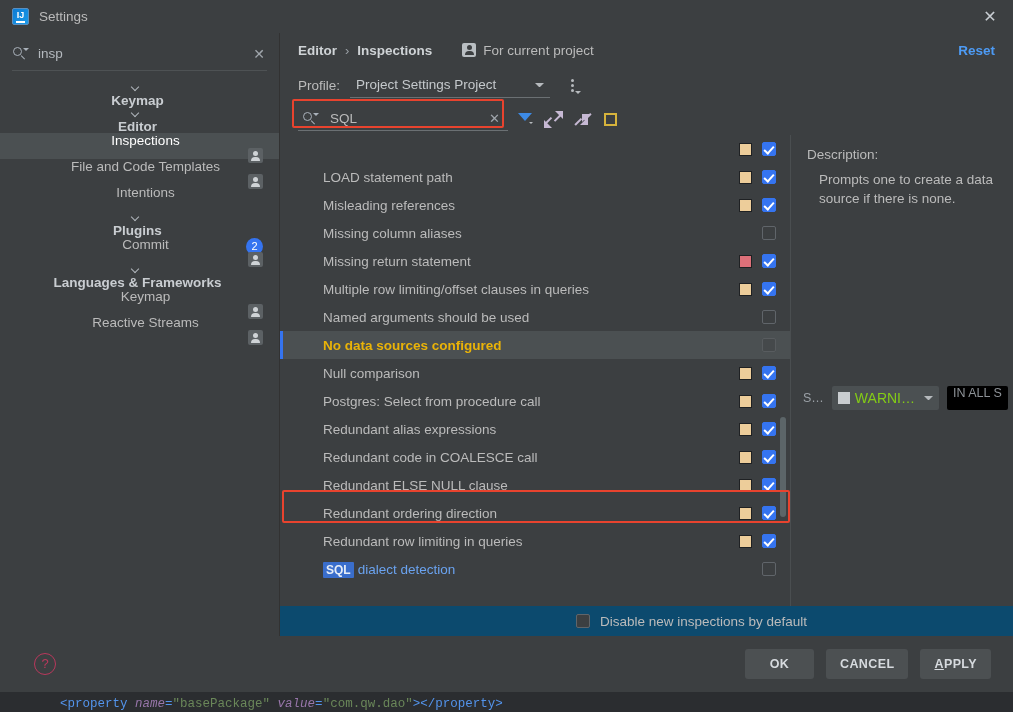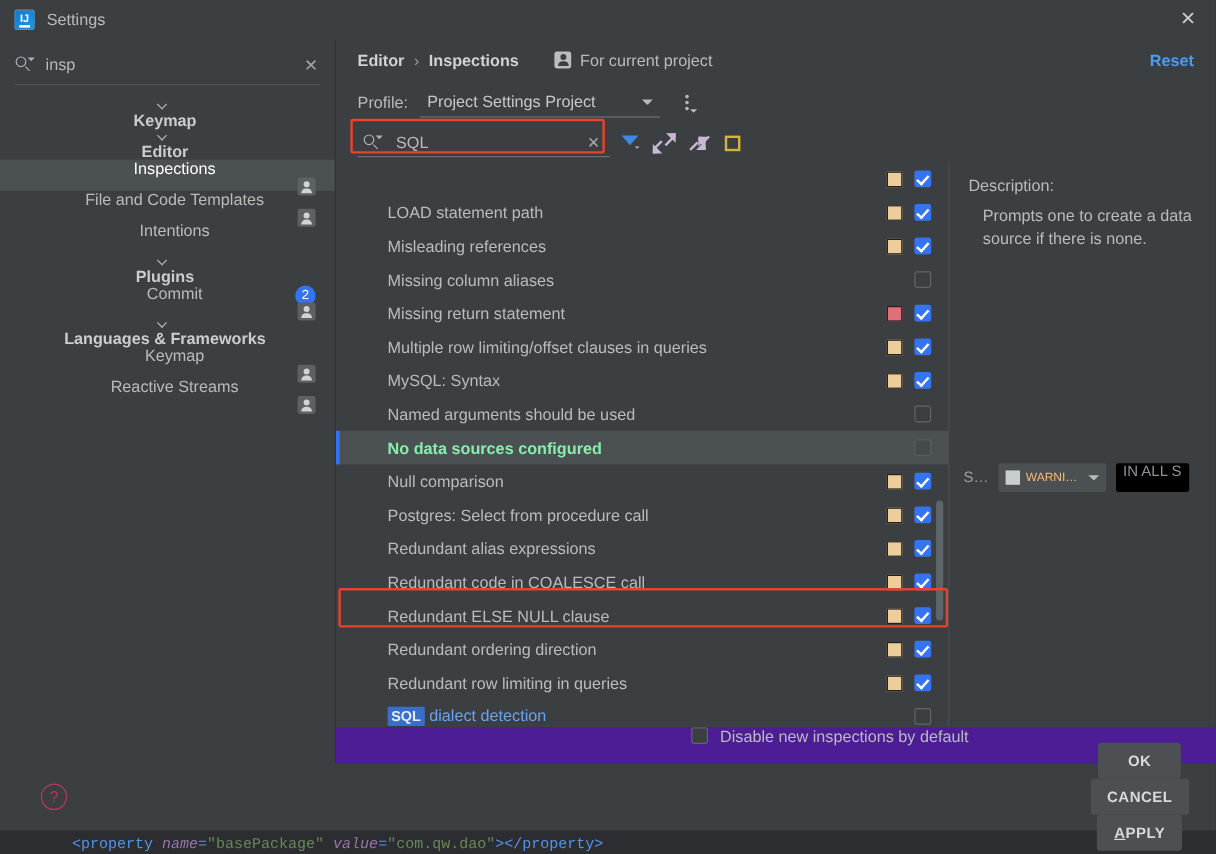--- a/index.html
+++ b/index.html
@@ -231,21 +231,21 @@
   #list-col {
     width: 510px; flex: 0 0 510px; position: relative;
     background: #3c3f41; overflow: hidden;
   }
   #list-inner { position: absolute; inset: 0; }
   .insp-row {
     height: 28px; display: flex; align-items: center;
     padding-left: 43px; padding-right: 14px; position: relative; cursor: pointer;
   }
   .insp-row.selected { background: #4b5052; }
-  .insp-row.selected .insp-name { color: #86efac; font-weight: bold; }
+  .insp-row.selected .insp-name { color: #eab308; font-weight: bold; }
   .insp-name { color: #bbbbbb; font-size: 13.5px; white-space: nowrap; }
   .sel-stripe {
     position: absolute; left: 0; top: 0; width: 3px; height: 28px; background: #3574f0;
   }
   .row-right { margin-left: auto; display: flex; align-items: center; gap: 10px; }
   .sev-swatch { width: 13px; height: 13px; border: 1px solid #1f2123; }
   .sev-swatch.warning { background: #edcd9a; }
   .sev-swatch.error { background: #dd7079; }
   .sev-swatch.none { background: transparent; border: none; }
   .cbx { width: 14px; height: 14px; border-radius: 2px; position: relative; }
@@ -284,31 +284,31 @@
   #sev-row {
     position: absolute; left: 12px; bottom: 196px;
     display: flex; align-items: center; gap: 8px;
   }
   #sev-label { color: #9aa0a6; font-size: 12.5px; }
   #sev-select {
     height: 24px; background: #4b5052; border-radius: 2px;
     display: flex; align-items: center; padding: 0 6px; gap: 5px; cursor: pointer;
   }
   #sev-chip { width: 12px; height: 12px; background: #c9cdd0; }
-  #sev-value { color: #fdba74; font-size: 10px; white-space: nowrap; }
+  #sev-value { color: #84cc16; font-size: 14px; white-space: nowrap; }
   #scope-chip {
     height: 24px; background: #000000; border-radius: 2px;
     display: flex; align-items: flex-start; padding: 0 6px; cursor: pointer;
   }
   #scope-chip-text { color: #8d9297; font-size: 12.5px; white-space: nowrap; }
 
   
   #disable-row {
-    height: 30px; display: flex; align-items: flex-start; padding-left: 296px;
-    flex: 0 0 30px; background: #4c1d95;
+    height: 30px; display: flex; align-items: center; padding-left: 296px;
+    flex: 0 0 30px; background: #0c4a6e;
   }
   #disable-cb {
     width: 14px; height: 14px; background: #3c3f41; border: 1px solid #60656a;
     border-radius: 2px; margin-right: 10px; flex: 0 0 14px; cursor: pointer;
   }
   #disable-label { color: #bbbbbb; font-size: 13.5px; }
 
   #footer {
     height: 56px; flex: 0 0 56px; display: flex; align-items: center;
     padding: 0 22px; background: #3c3f41;
@@ -320,21 +320,21 @@
     margin-left: 12px; cursor: pointer;
   }
   .dlg-btn {
     margin-left: 12px; min-width: 69px; height: 30px;
     background: #4c5052; color: #d6dade;
     font-size: 12.5px; font-weight: bold; letter-spacing: .4px;
     display: flex; align-items: center; justify-content: center;
     border-radius: 3px; cursor: pointer; padding: 0 14px;
   }
   #btn-ok { background: #4c5052; }
-  #footer-right { margin-left: auto; display: flex; align-items: center; flex-direction: column; }
+  #footer-right { margin-left: auto; display: flex; align-items: center; }
   .u { text-decoration: underline; }
 </style>
 </head>
 <body>
 
 <div id="editor-backdrop">
   <div id="left-green-peek"></div>
   <div id="right-gutter-line"></div>
   <div id="right-gutter-mark">8</div>
   <div id="code-gutter"></div>
@@ -499,27 +499,20 @@
                 </span>
               </div>
               <div class="insp-row">
                 <span class="insp-name">Multiple row limiting/offset clauses in queries</span>
                 <span class="row-right">
                   <span class="sev-swatch warning"></span>
                   <span class="cbx on"></span>
                 </span>
               </div>
               <div class="insp-row">
-                <span class="insp-name">MySQL: Syntax</span>
-                <span class="row-right">
-                  <span class="sev-swatch warning"></span>
-                  <span class="cbx on"></span>
-                </span>
-              </div>
-              <div class="insp-row">
                 <span class="insp-name">Named arguments should be used</span>
                 <span class="row-right">
                   <span class="sev-swatch none"></span>
                   <span class="cbx off"></span>
                 </span>
               </div>
               <div class="insp-row selected">
                 <span class="sel-stripe"></span>
                 <span class="insp-name">No data sources configured</span>
                 <span class="row-right">

